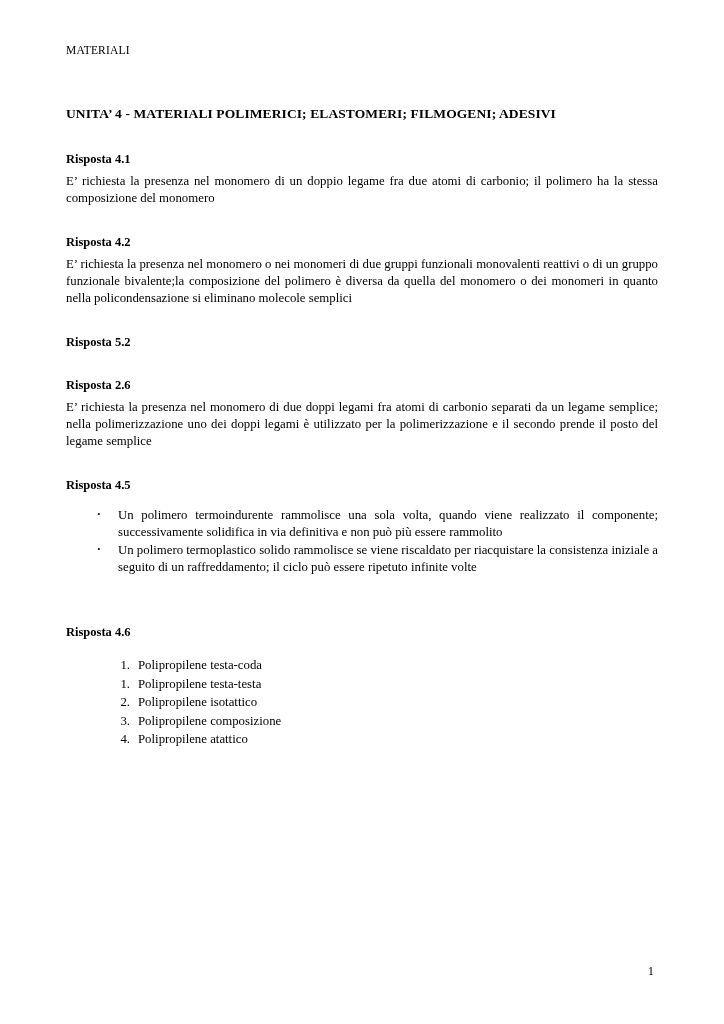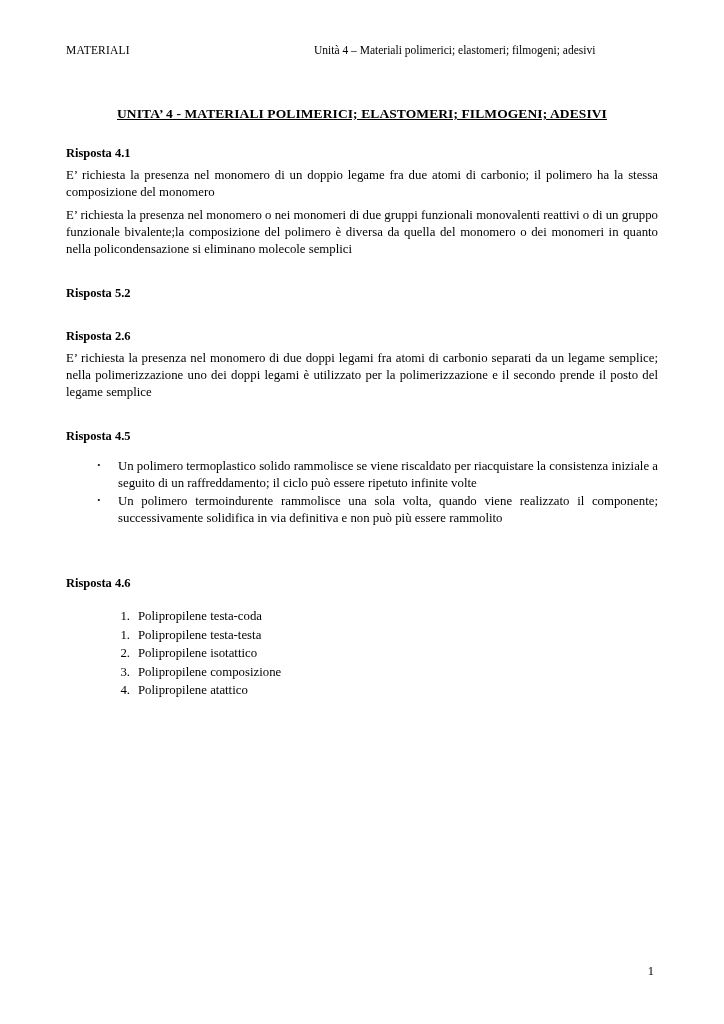--- a/index.html
+++ b/index.html
@@ -33,35 +33,33 @@
   .header-left {
     width: 180px;
     letter-spacing: 0.2px;
   }
   .header-center {
     flex: 1;
     text-align: left;
     padding-left: 68px;
   }
   .doc-title {
-    text-align: center;
     font-weight: bold;
     font-size: 13.5px;
     margin-top: 50px;
     letter-spacing: 0.1px;
-    text-decoration: underline;
   }
   .q-title {
     font-weight: bold;
     font-size: 12.5px;
     margin-top: 28px;
     margin-bottom: 0;
   }
   .q-title.first {
-    margin-top: 24px;
+    margin-top: 30px;
   }
   .para {
     font-size: 12.8px;
     line-height: 1.33;
     text-align: justify;
     margin-top: 6px;
     margin-bottom: 0;
   }
   ul.bullets {
     list-style: none;
@@ -110,39 +108,39 @@
   }
   .spacer-lg { height: 20px; }
 </style>
 </head>
 <body>
 
 <div class="page">
 
   <div class="header">
     <div class="header-left">MATERIALI</div>
-    <div class="header-center">Unità 4 – Materiali polimerici; elastomeri; filmogeni; adesivi</div>
   </div>
 
   <div class="doc-title">UNITA’  4 - MATERIALI POLIMERICI; ELASTOMERI; FILMOGENI; ADESIVI</div>
 
   <div class="q-title first">Risposta 4.1</div>
   <div class="para">E’ richiesta la presenza nel monomero di un doppio legame fra due atomi di carbonio; il polimero ha la stessa composizione del monomero</div>
 
+  <div class="q-title">Risposta 4.2</div>
   <div class="para">E’ richiesta la presenza nel monomero o nei monomeri di due gruppi funzionali monovalenti reattivi o di un gruppo funzionale bivalente;la composizione del polimero è diversa da quella del monomero o dei monomeri in quanto nella policondensazione si eliminano molecole semplici</div>
 
   <div class="q-title">Risposta 5.2</div>
 
   <div class="q-title">Risposta 2.6</div>
   <div class="para">E’ richiesta la presenza nel monomero di due doppi legami  fra atomi di carbonio separati da un legame semplice; nella polimerizzazione uno dei doppi legami è utilizzato per la polimerizzazione e il secondo prende il posto del legame semplice</div>
 
   <div class="q-title">Risposta 4.5</div>
   <ul class="bullets">
+    <li>Un polimero termoindurente rammolisce una sola volta, quando viene realizzato il componente; successivamente solidifica in via definitiva e non può più essere rammolito</li>
     <li>Un polimero termoplastico solido rammolisce se viene riscaldato per riacquistare la consistenza iniziale a seguito di un raffreddamento; il ciclo può essere ripetuto infinite volte</li>
-    <li>Un polimero termoindurente rammolisce una sola volta, quando viene realizzato il componente; successivamente solidifica in via definitiva e non può più essere rammolito</li>
   </ul>
 
   <div class="spacer-lg"></div>
 
   <div class="q-title">Risposta 4.6</div>
   <ol class="numbered">
     <li>
       <span class="num">1.</span>
       <span>Polipropilene testa-coda</span>
     </li>

